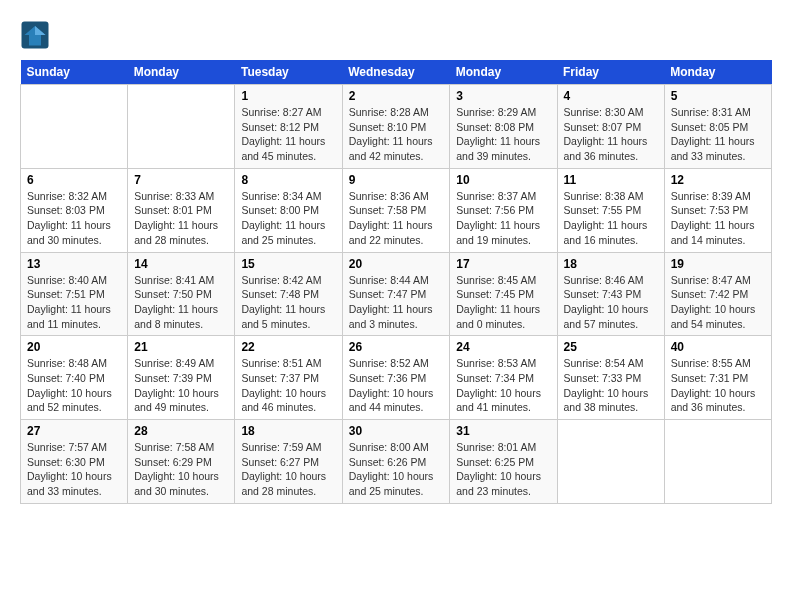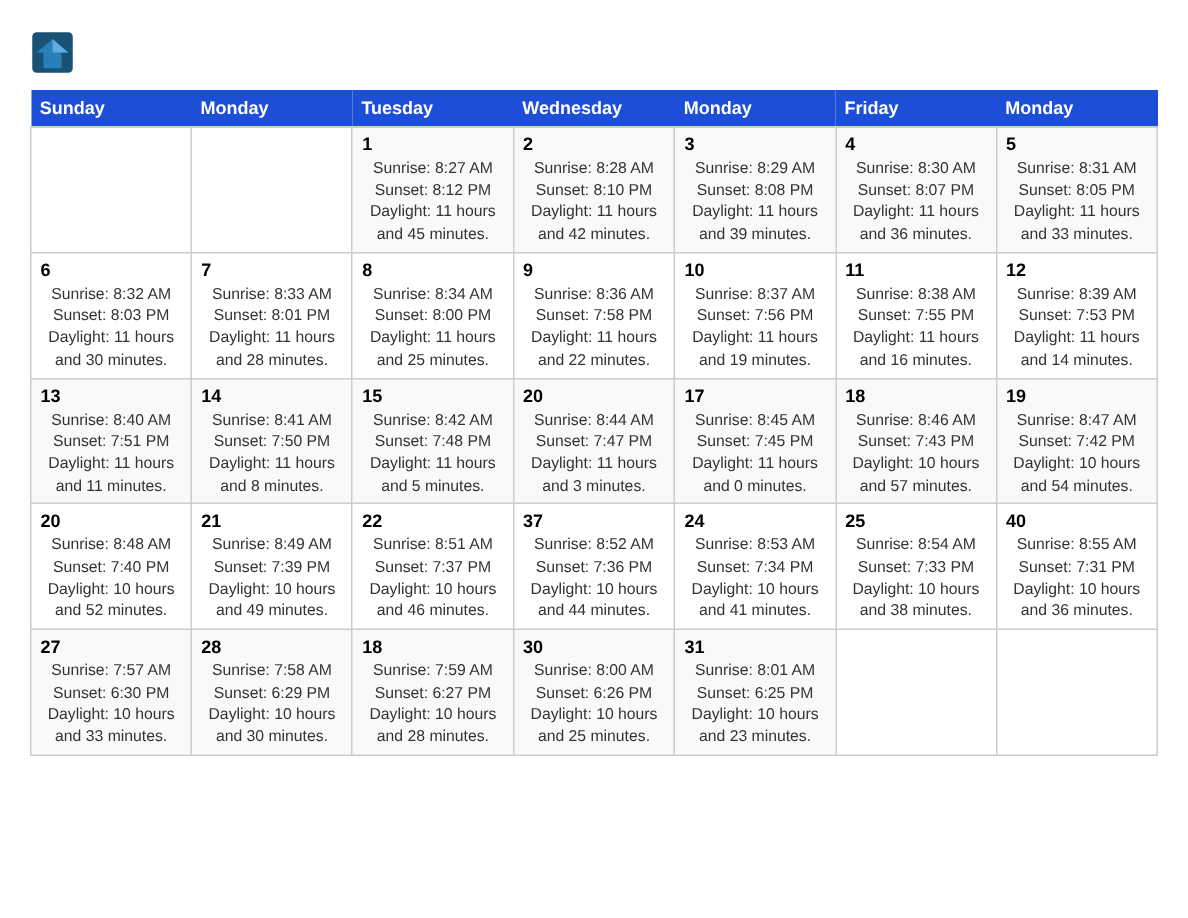--- a/index.html
+++ b/index.html
@@ -67,21 +67,20 @@
     .day-num {
       font-weight: bold;
       font-size: 12px;
       display: block;
       margin-bottom: 2px;
     }
     .day-info {
       color: #333;
       font-size: 10.5px;
       line-height: 1.4;
-      text-align: center;
     }
     tr:nth-child(odd) td { background: #f9f9f9; }
     tr:nth-child(even) td { background: #fff; }
     .empty { background: #fff !important; }
   </style>
 </head>
 <body>
 
 <div class="header">
   <div class="logo">
@@ -205,21 +204,21 @@
         </td>
         <td>
           <span class="day-num">21</span>
           <div class="day-info">Sunrise: 8:49 AM<br>Sunset: 7:39 PM<br>Daylight: 10 hours and 49 minutes.</div>
         </td>
         <td>
           <span class="day-num">22</span>
           <div class="day-info">Sunrise: 8:51 AM<br>Sunset: 7:37 PM<br>Daylight: 10 hours and 46 minutes.</div>
         </td>
         <td>
-          <span class="day-num">37</span>
+          <span class="day-num">26</span>
           <div class="day-info">Sunrise: 8:52 AM<br>Sunset: 7:36 PM<br>Daylight: 10 hours and 44 minutes.</div>
         </td>
         <td>
           <span class="day-num">24</span>
           <div class="day-info">Sunrise: 8:53 AM<br>Sunset: 7:34 PM<br>Daylight: 10 hours and 41 minutes.</div>
         </td>
         <td>
           <span class="day-num">25</span>
           <div class="day-info">Sunrise: 8:54 AM<br>Sunset: 7:33 PM<br>Daylight: 10 hours and 38 minutes.</div>
         </td>

